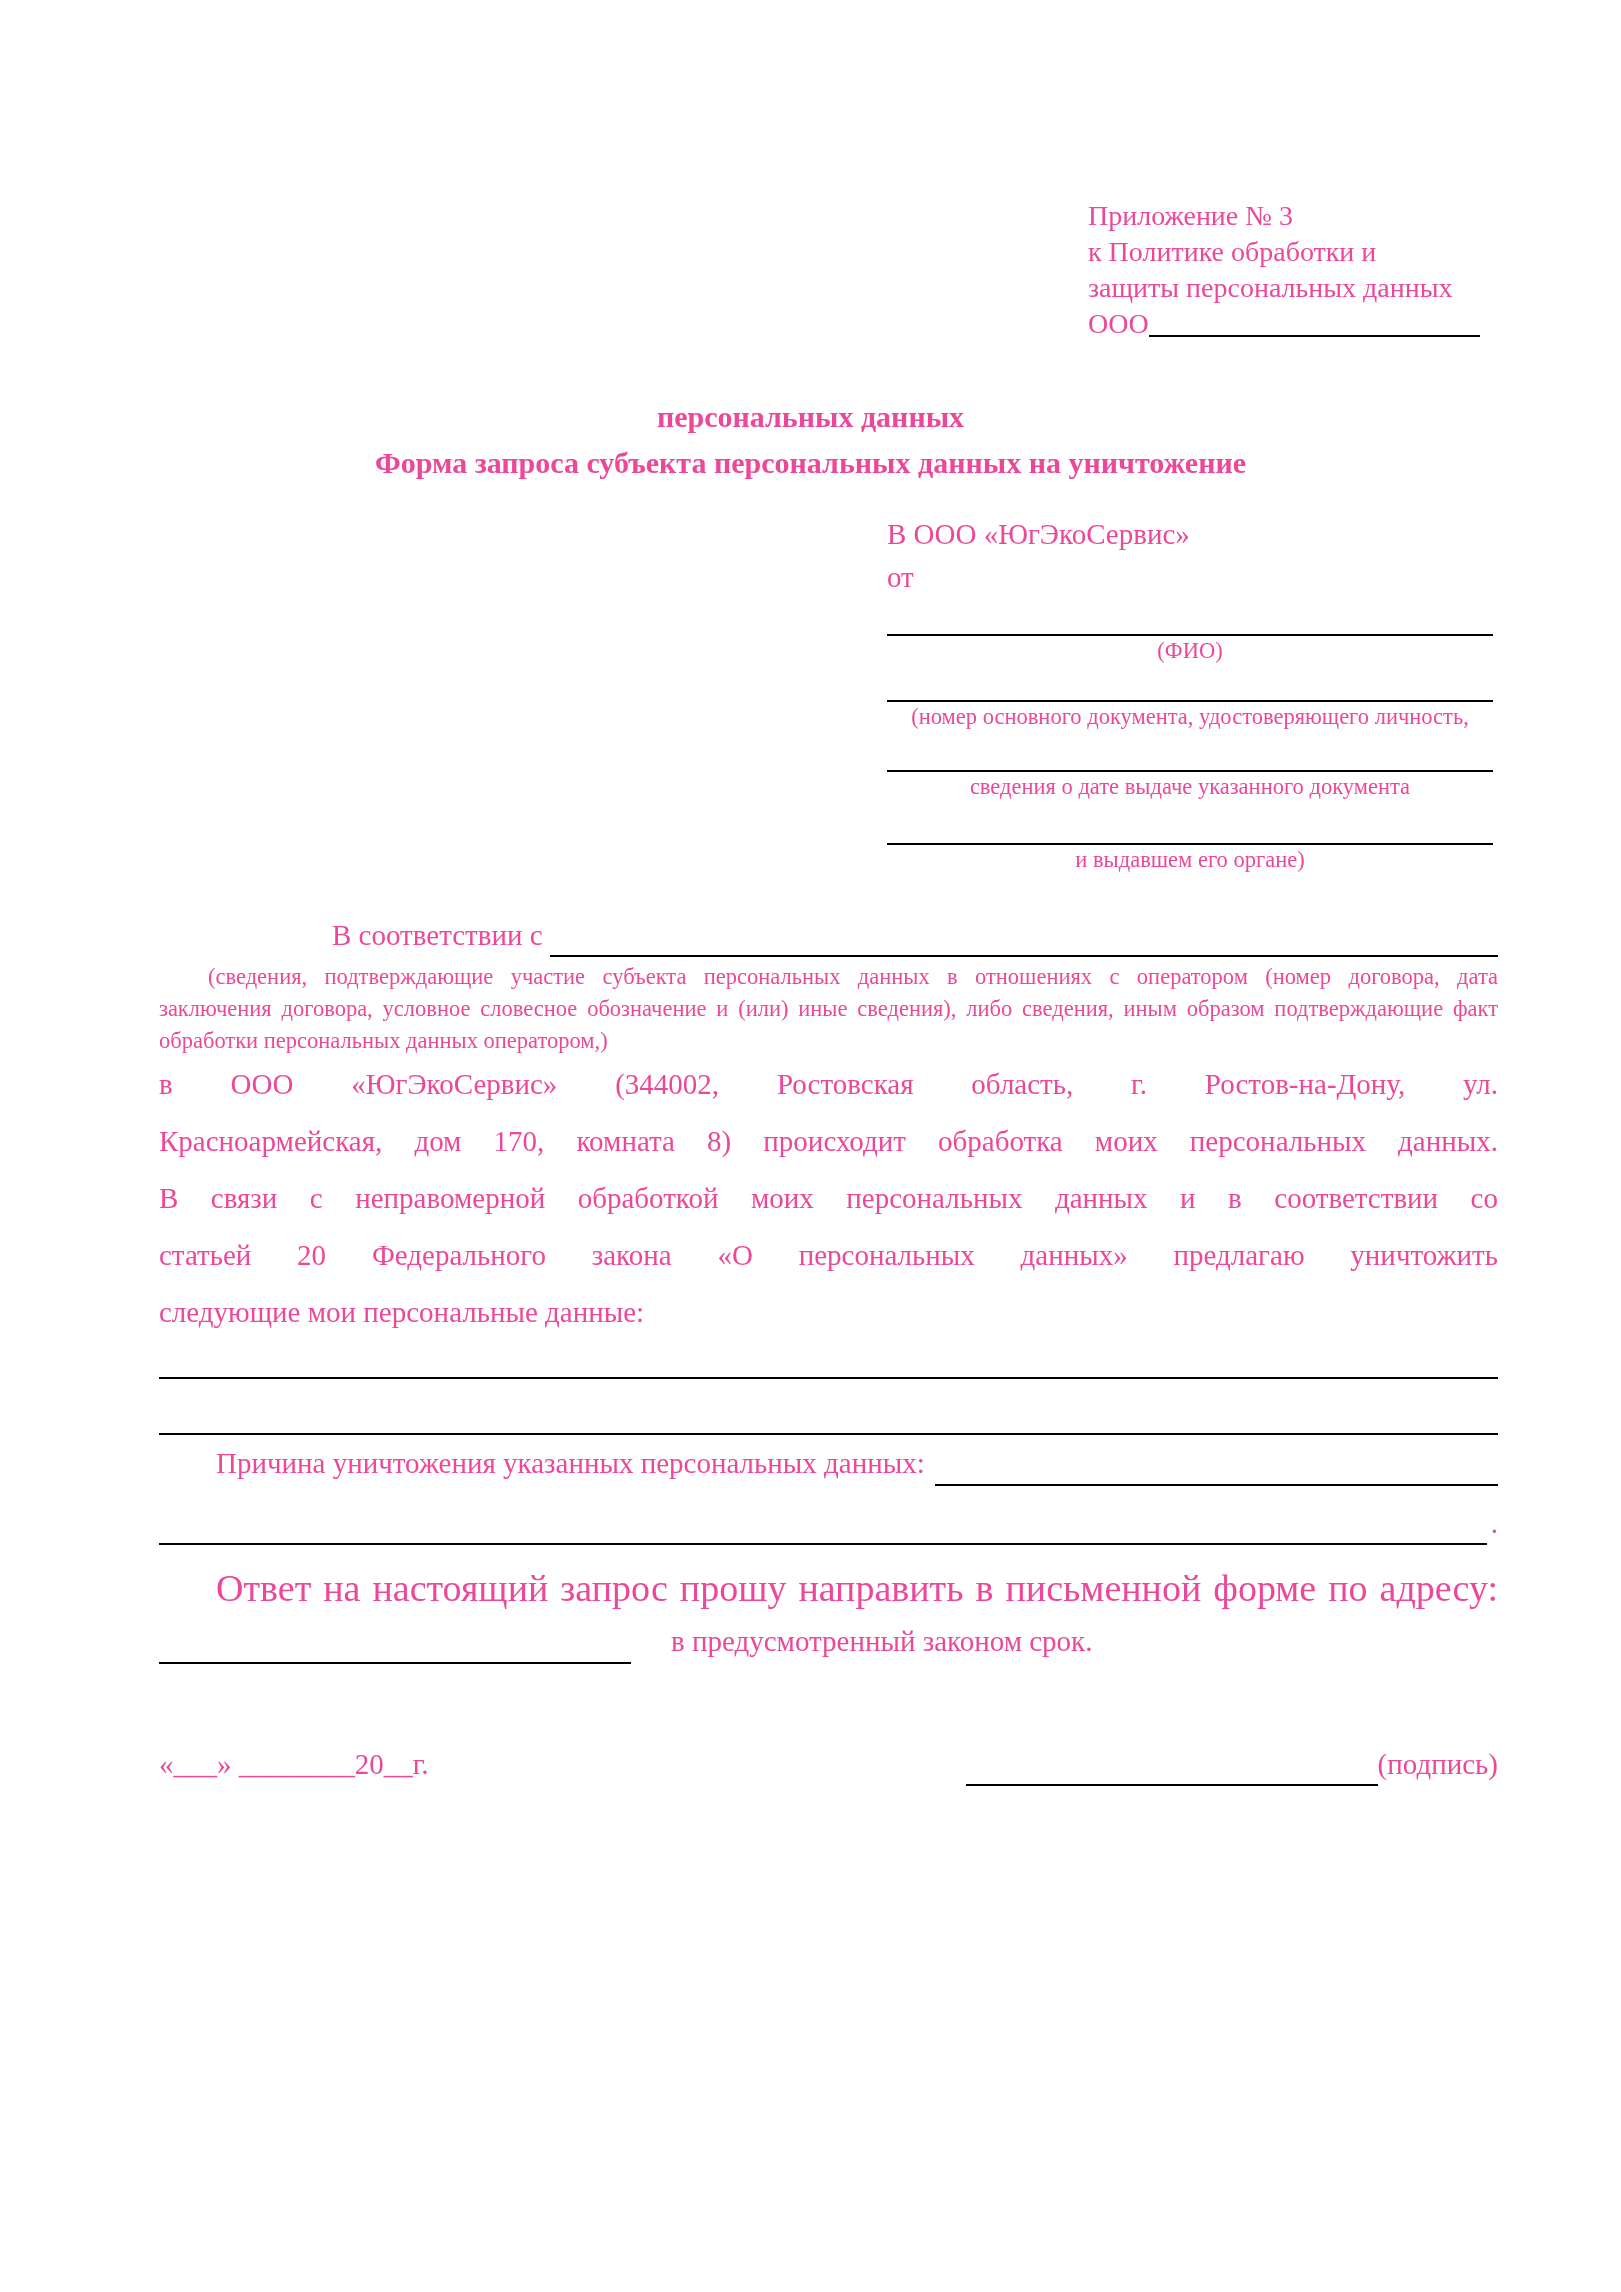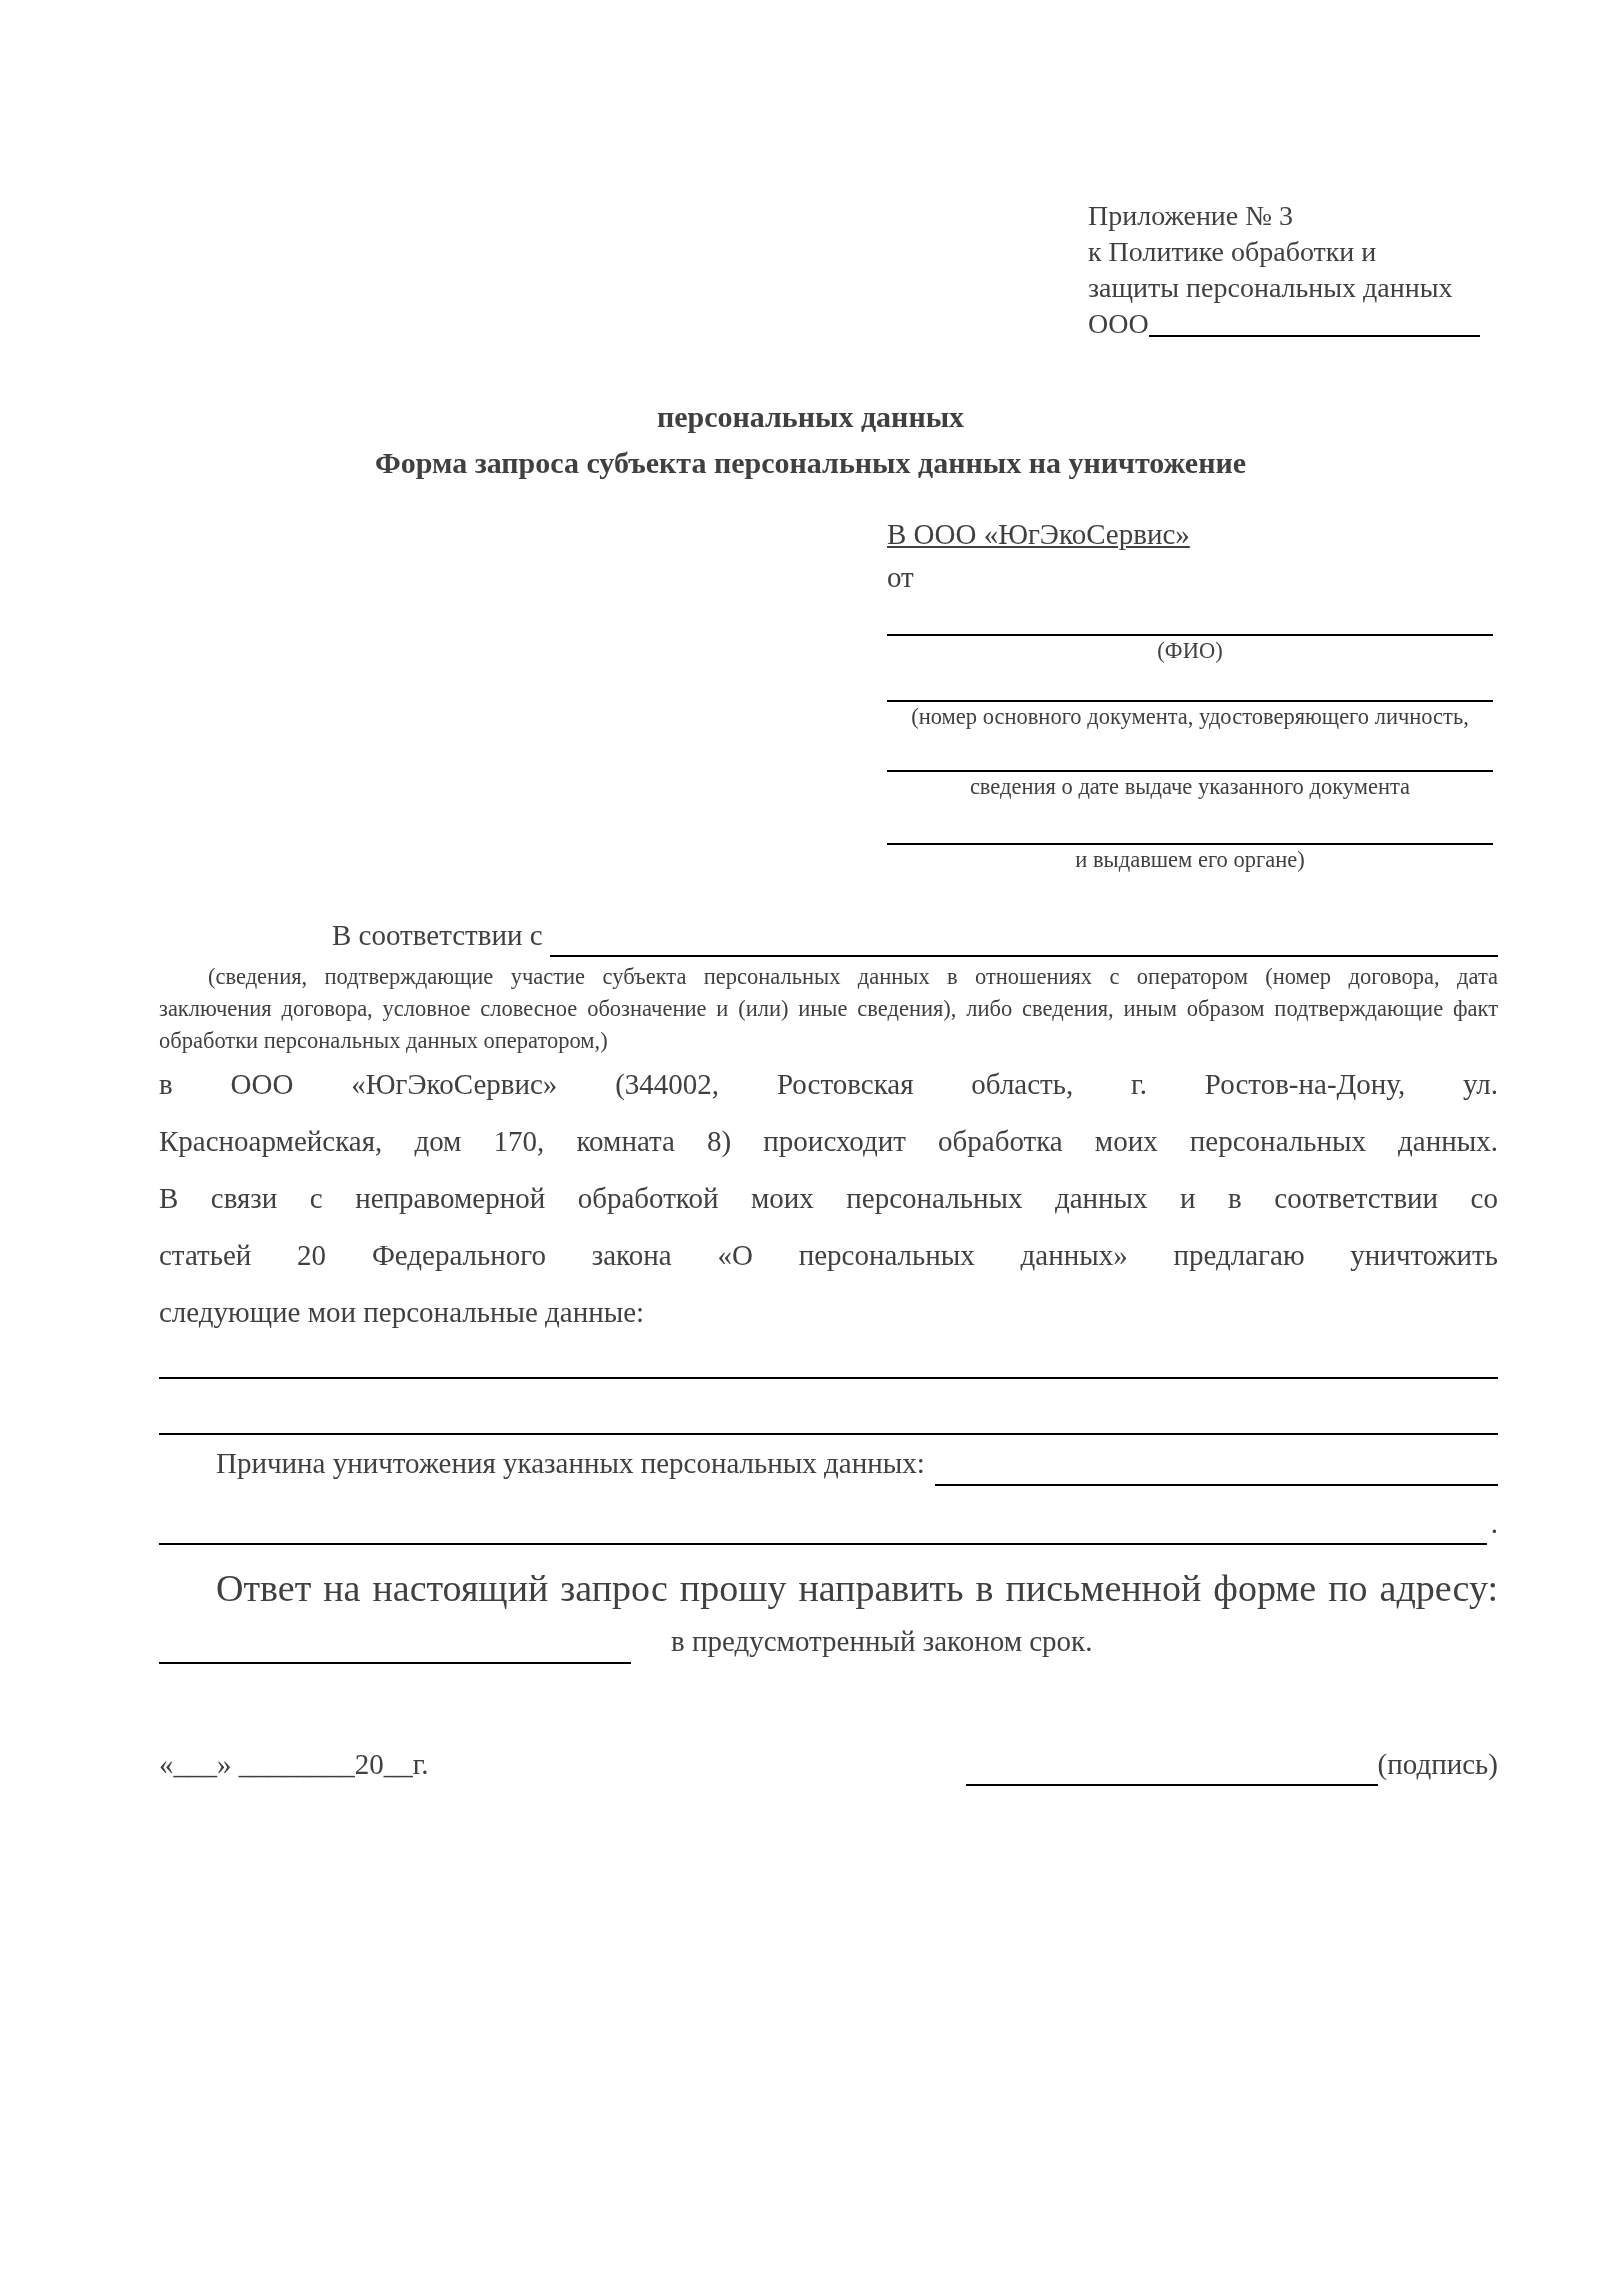--- a/index.html
+++ b/index.html
@@ -1,38 +1,38 @@
 <!DOCTYPE html>
 <html><head>
 <meta charset="utf-8">
 <style>
   html,body{margin:0;padding:0;background:#ffffff;}
   .page{
     position:relative;
     width:1621px;height:2293px;
     background:#ffffff;
     font-family:"Liberation Serif","DejaVu Serif",serif;
-    color:#404040;
+    color:#ec4899;
     overflow:hidden;
   }
   
   .appendix{
     position:absolute;left:1088px;top:198px;width:392px;
     font-size:28px;line-height:36px;
   }
   .appendix .ooo-row{display:flex;align-items:flex-start;}
   .appendix .ooo-line{flex:1;border-bottom:2px solid #000;height:29px;}
   
   .title{
     position:absolute;left:147px;top:394px;width:1327px;
     text-align:center;font-weight:bold;font-size:30px;line-height:46px;
   }
   
   .addressee{position:absolute;left:887px;top:515px;width:606px;font-size:29px;}
-  .addressee .org{line-height:39px;text-decoration:underline;}
+  .addressee .org{line-height:39px;}
   .addressee .from{line-height:39px;margin-top:4px;}
   .fill{border-bottom:2px solid #000;}
   .g1-line{height:37px;}
   .g2-line{height:35px;}
   .g3-line{height:39px;}
   .g4-line{height:42px;}
   .caption{font-size:22.5px;line-height:29px;text-align:center;}
   
   .pursuant{
     position:absolute;left:159px;top:914px;width:1339px;

